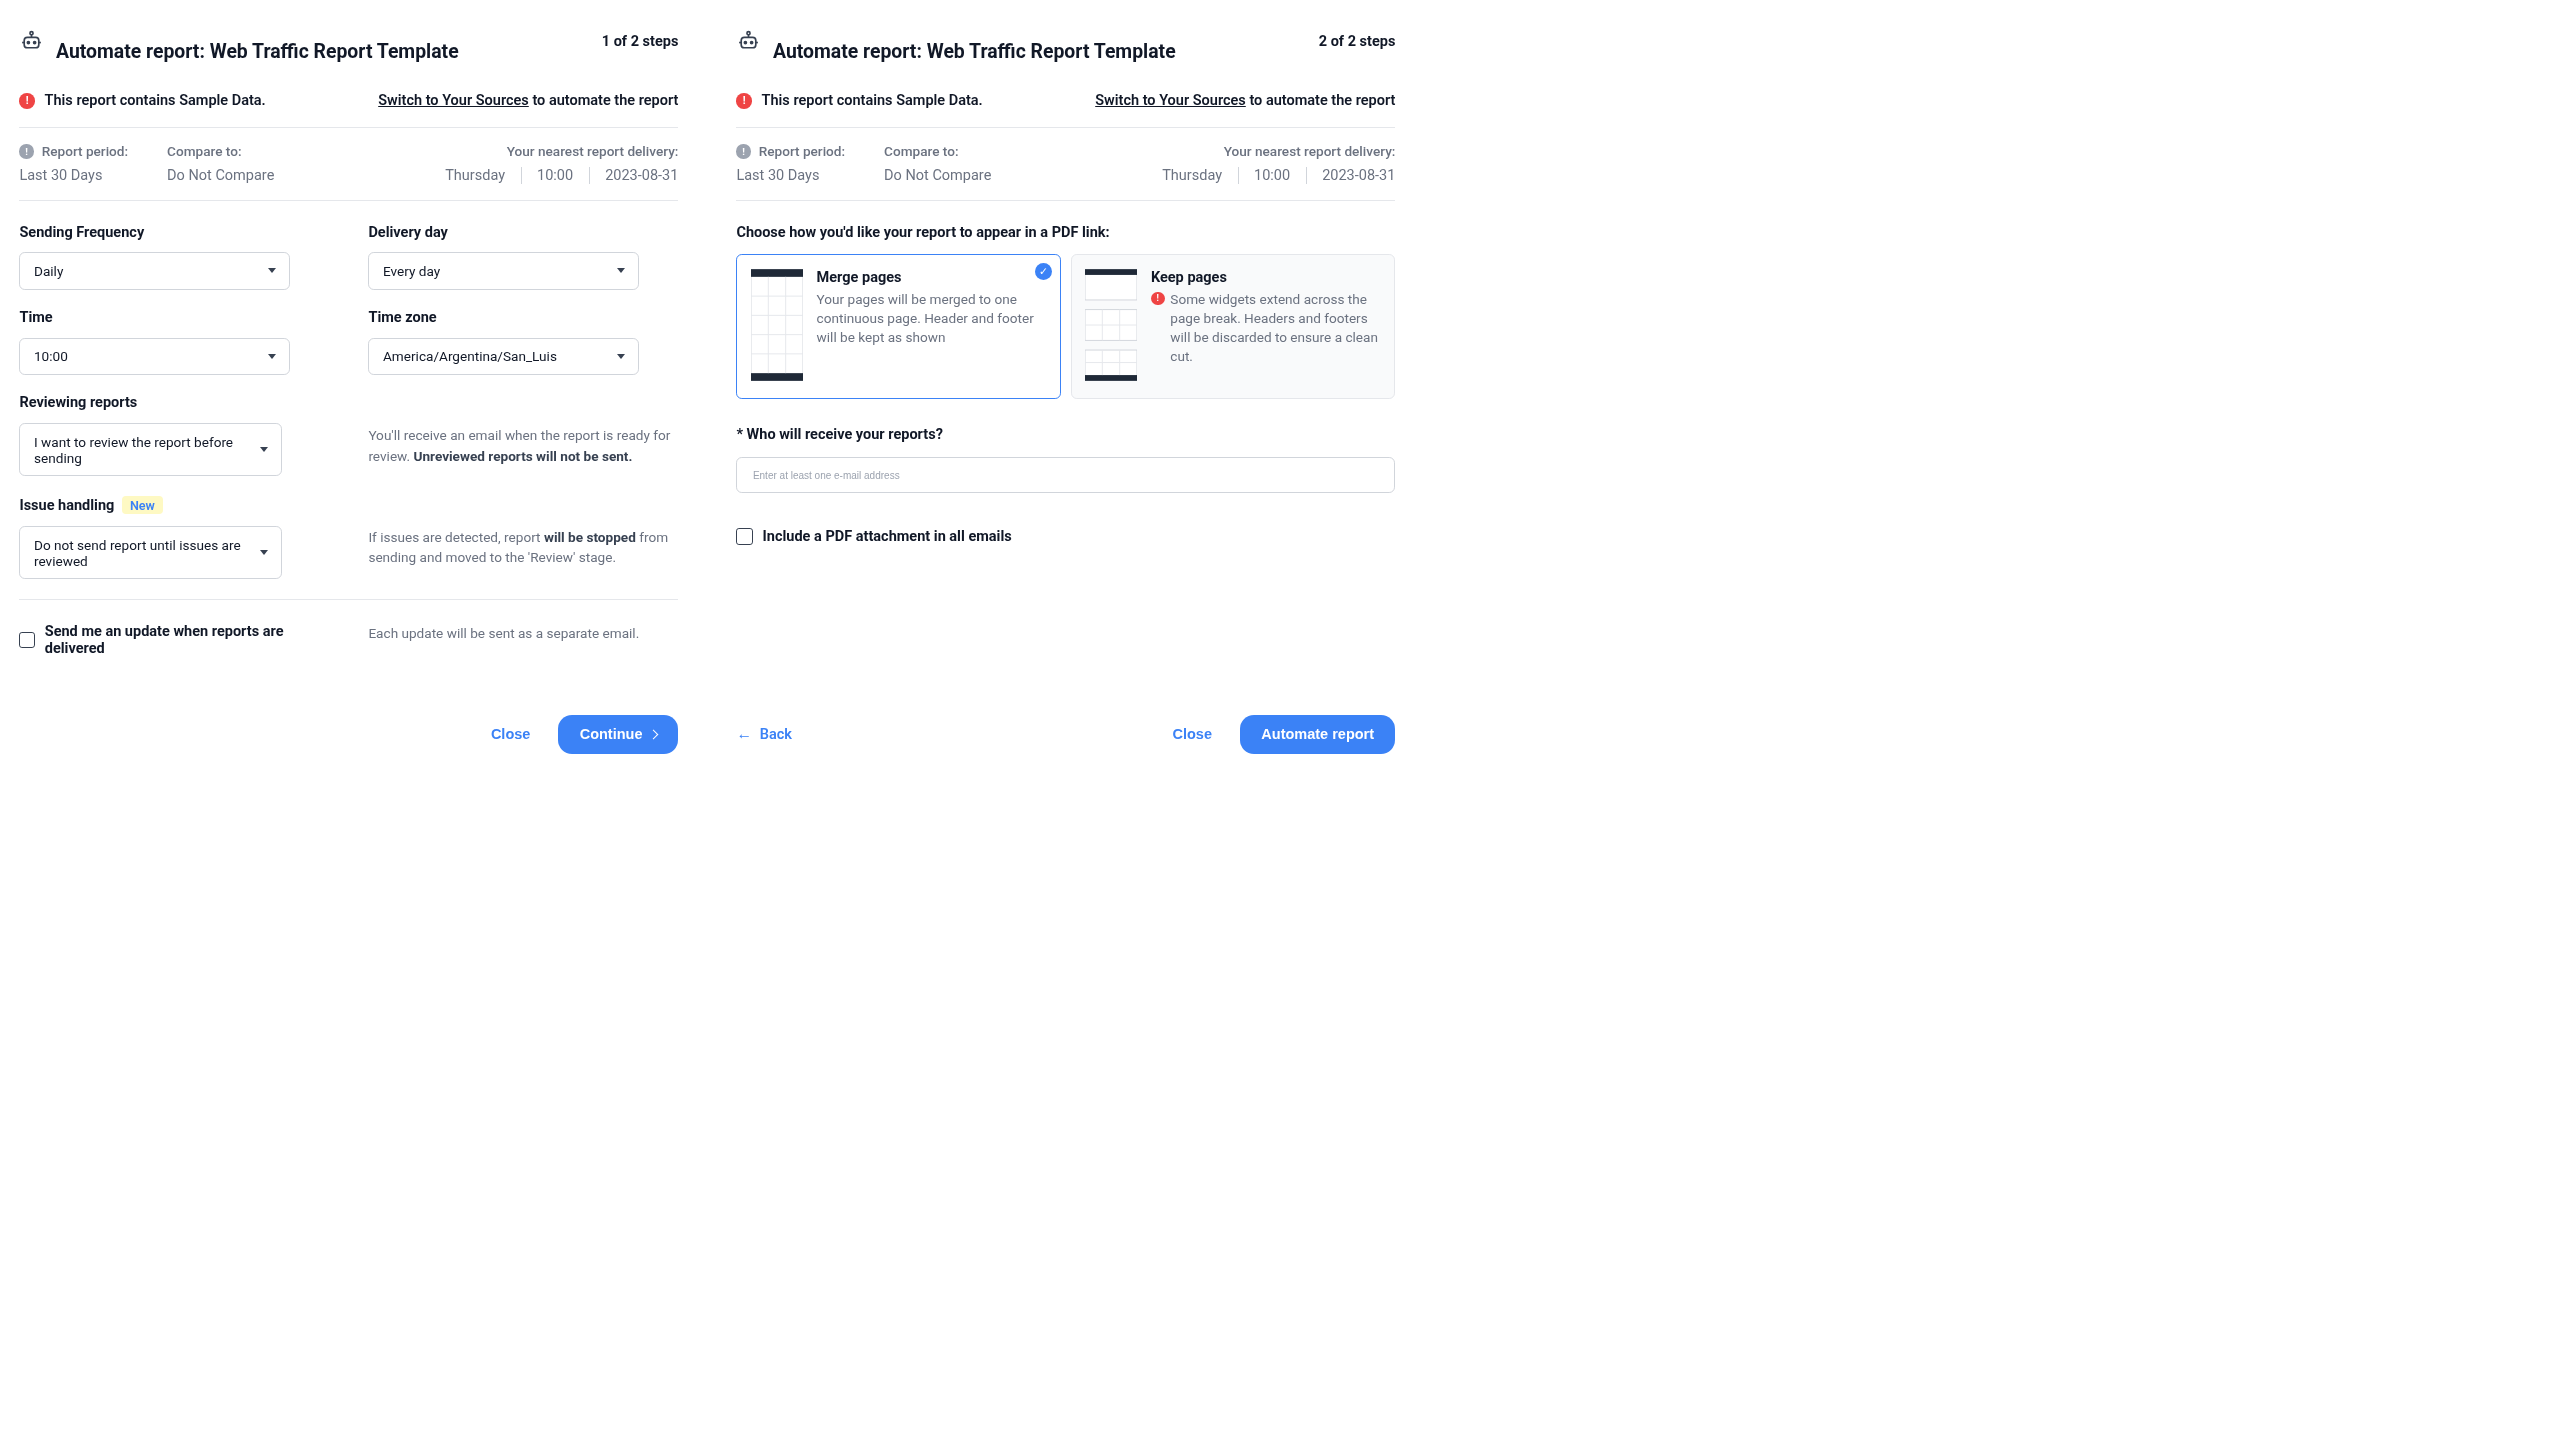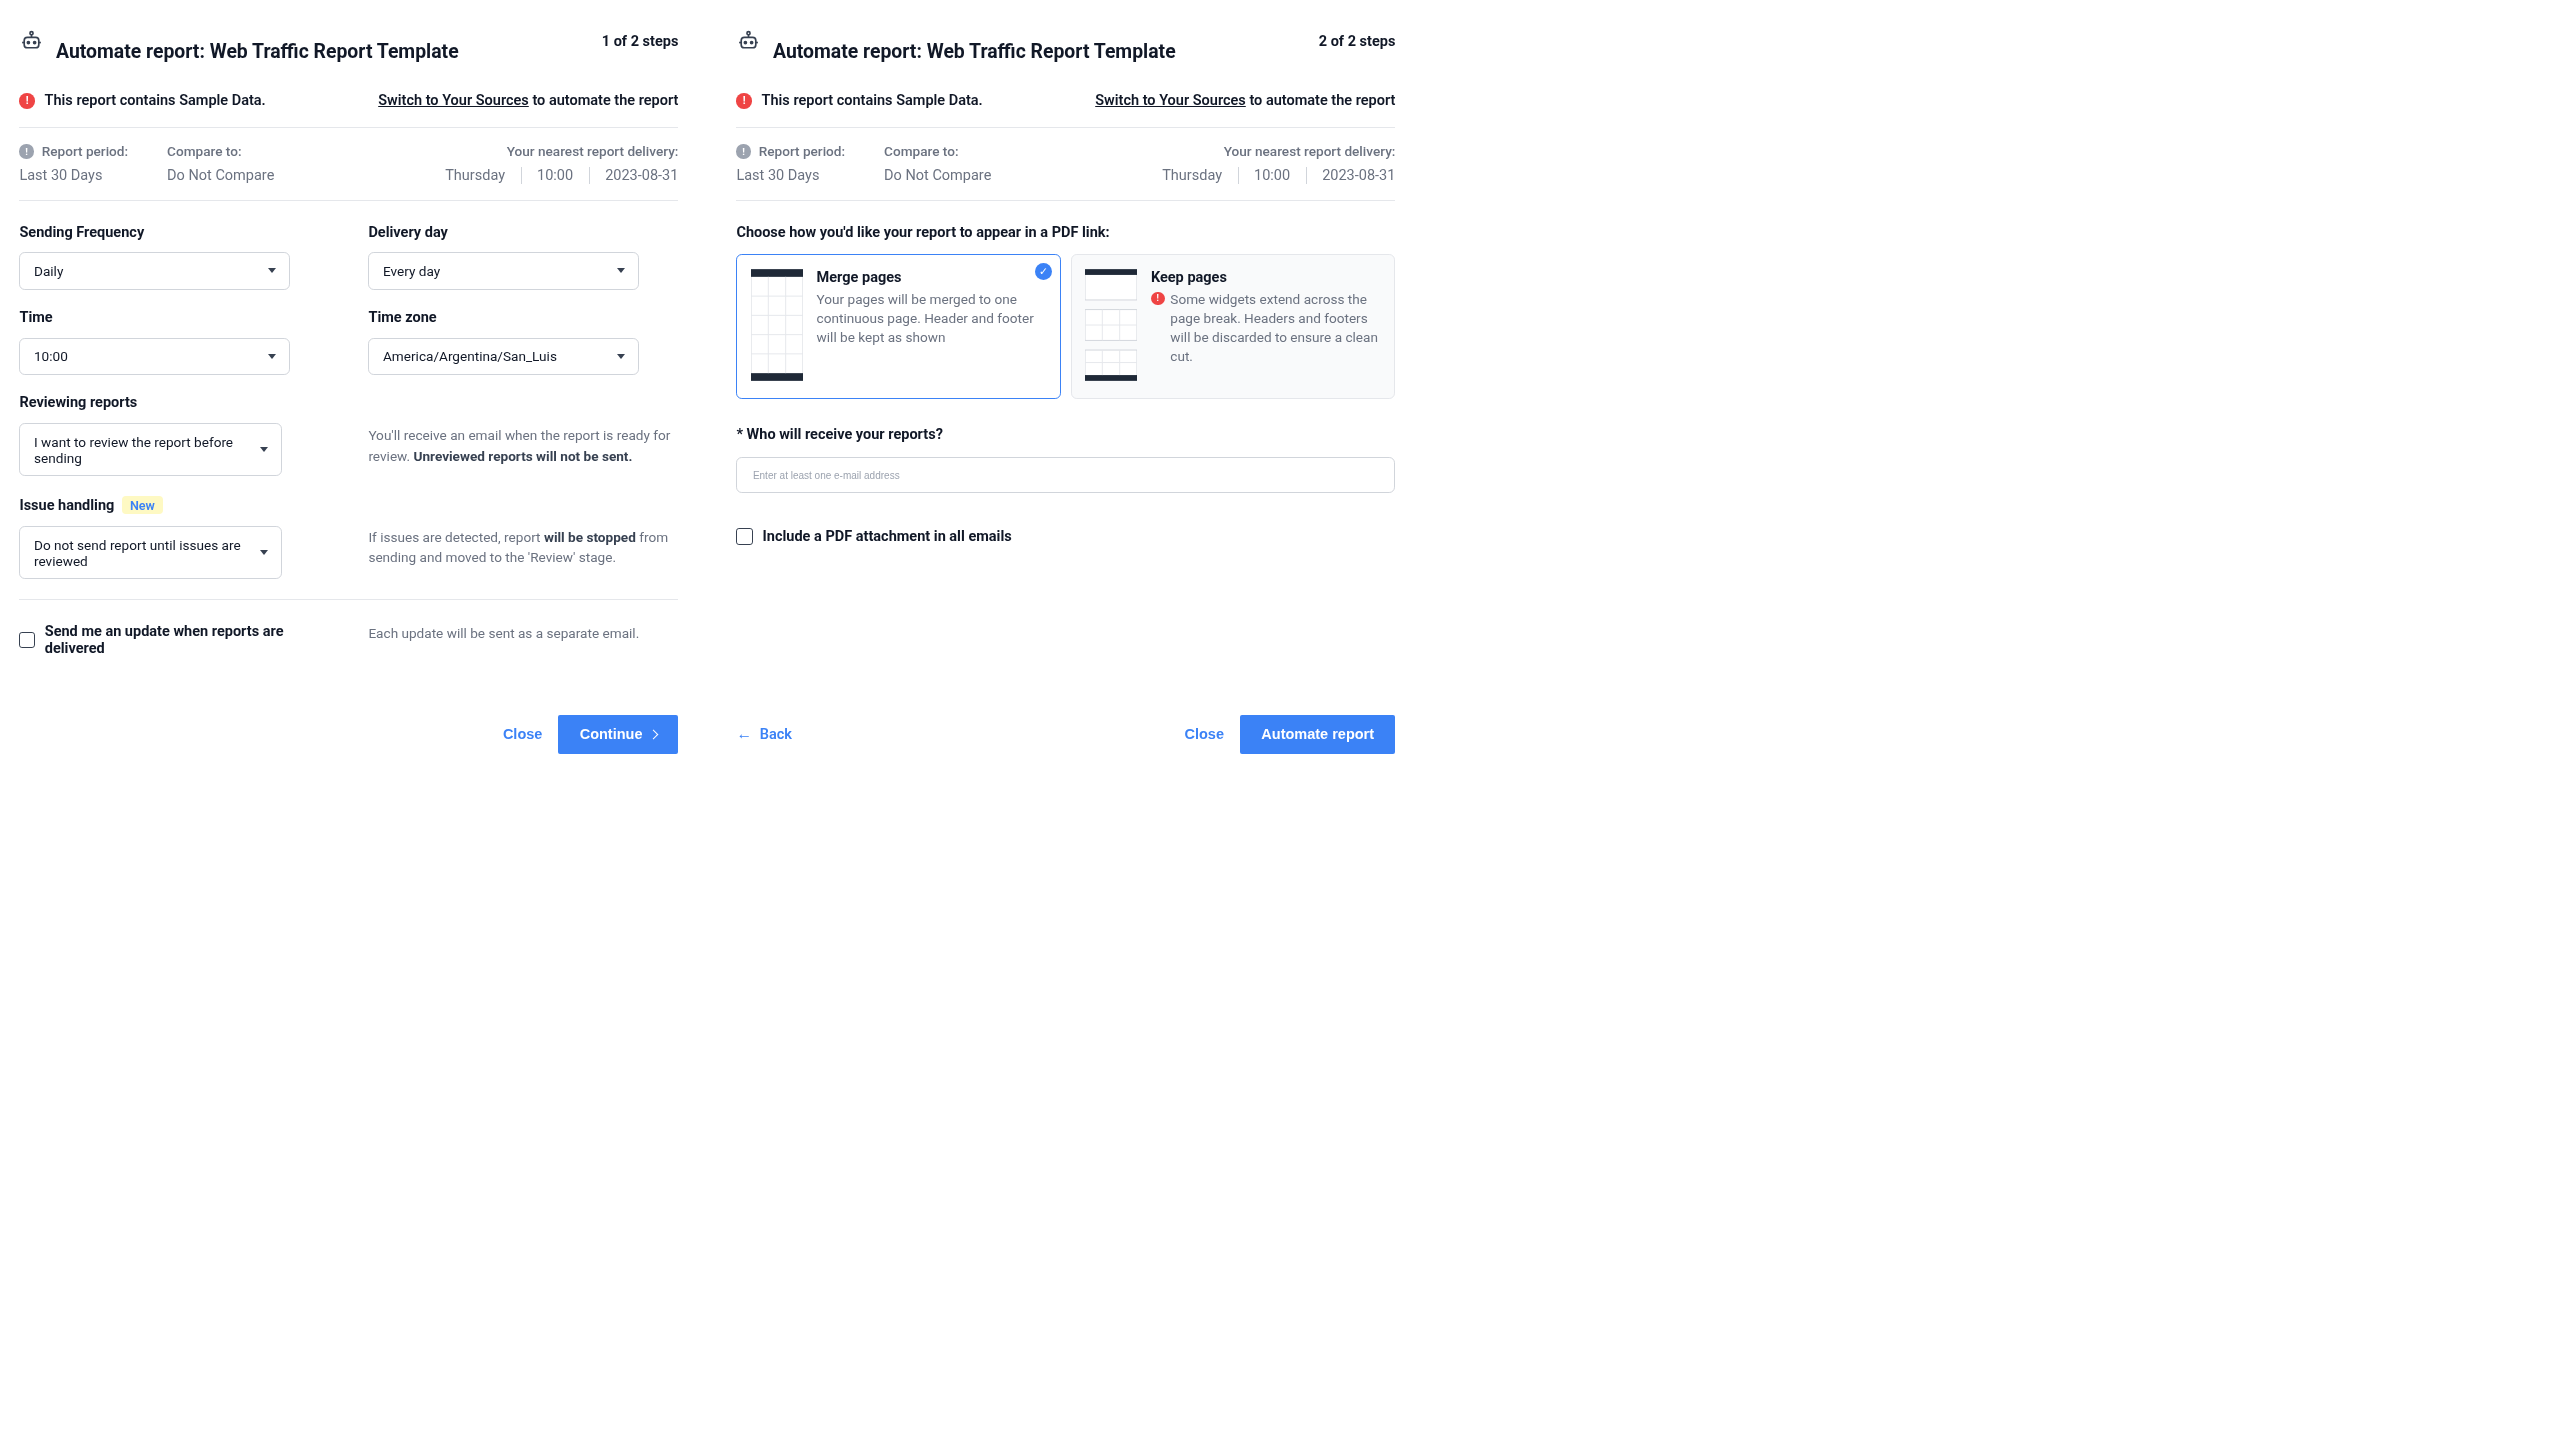--- a/index.html
+++ b/index.html
@@ -159,31 +159,31 @@
   display:flex; align-items:center; gap:9.7px;
 }
 .checkbox {
   width:16.5px; height:16.5px; border:1.9px solid #374151; border-radius:2.9px;
   cursor:pointer; display:inline-block;
 }
 .checkbox-label { font-size:14.5px; font-weight:700; color:#111827; }
 .footer {
   margin-top:auto;
   padding-top:58px;
-  display:flex; justify-content:flex-end; align-items:center; gap:16px;
+  display:flex; justify-content:flex-end; align-items:center; gap:28px;
 }
 .footer-left { margin-right:auto; display:flex; align-items:center; gap:7.8px; cursor:pointer; }
 .arrow-left {
   color:#3b82f6; font-size:15.5px;
 }
 .btn-text {
   background:none; border:none; color:#3b82f6; font-size:14.5px; font-weight:600; cursor:pointer;
 }
 .btn-primary {
-  background:#3b82f6; color:#fff; border:none; border-radius:2px;
+  background:#3b82f6; color:#fff; border:none; border-radius:14px;
   padding:11.6px 21.3px; font-size:14.5px; font-weight:600; cursor:pointer;
   display:inline-flex; align-items:center; gap:7.8px;
 }
 .chevron-right {
   display:inline-block; width:6.8px; height:6.8px;
   border-top:1.9px solid #fff; border-right:1.9px solid #fff;
   transform:rotate(45deg);
 }
 .section-heading {
   font-size:14.5px; font-weight:700; color:#111827; margin-bottom:13.6px;

